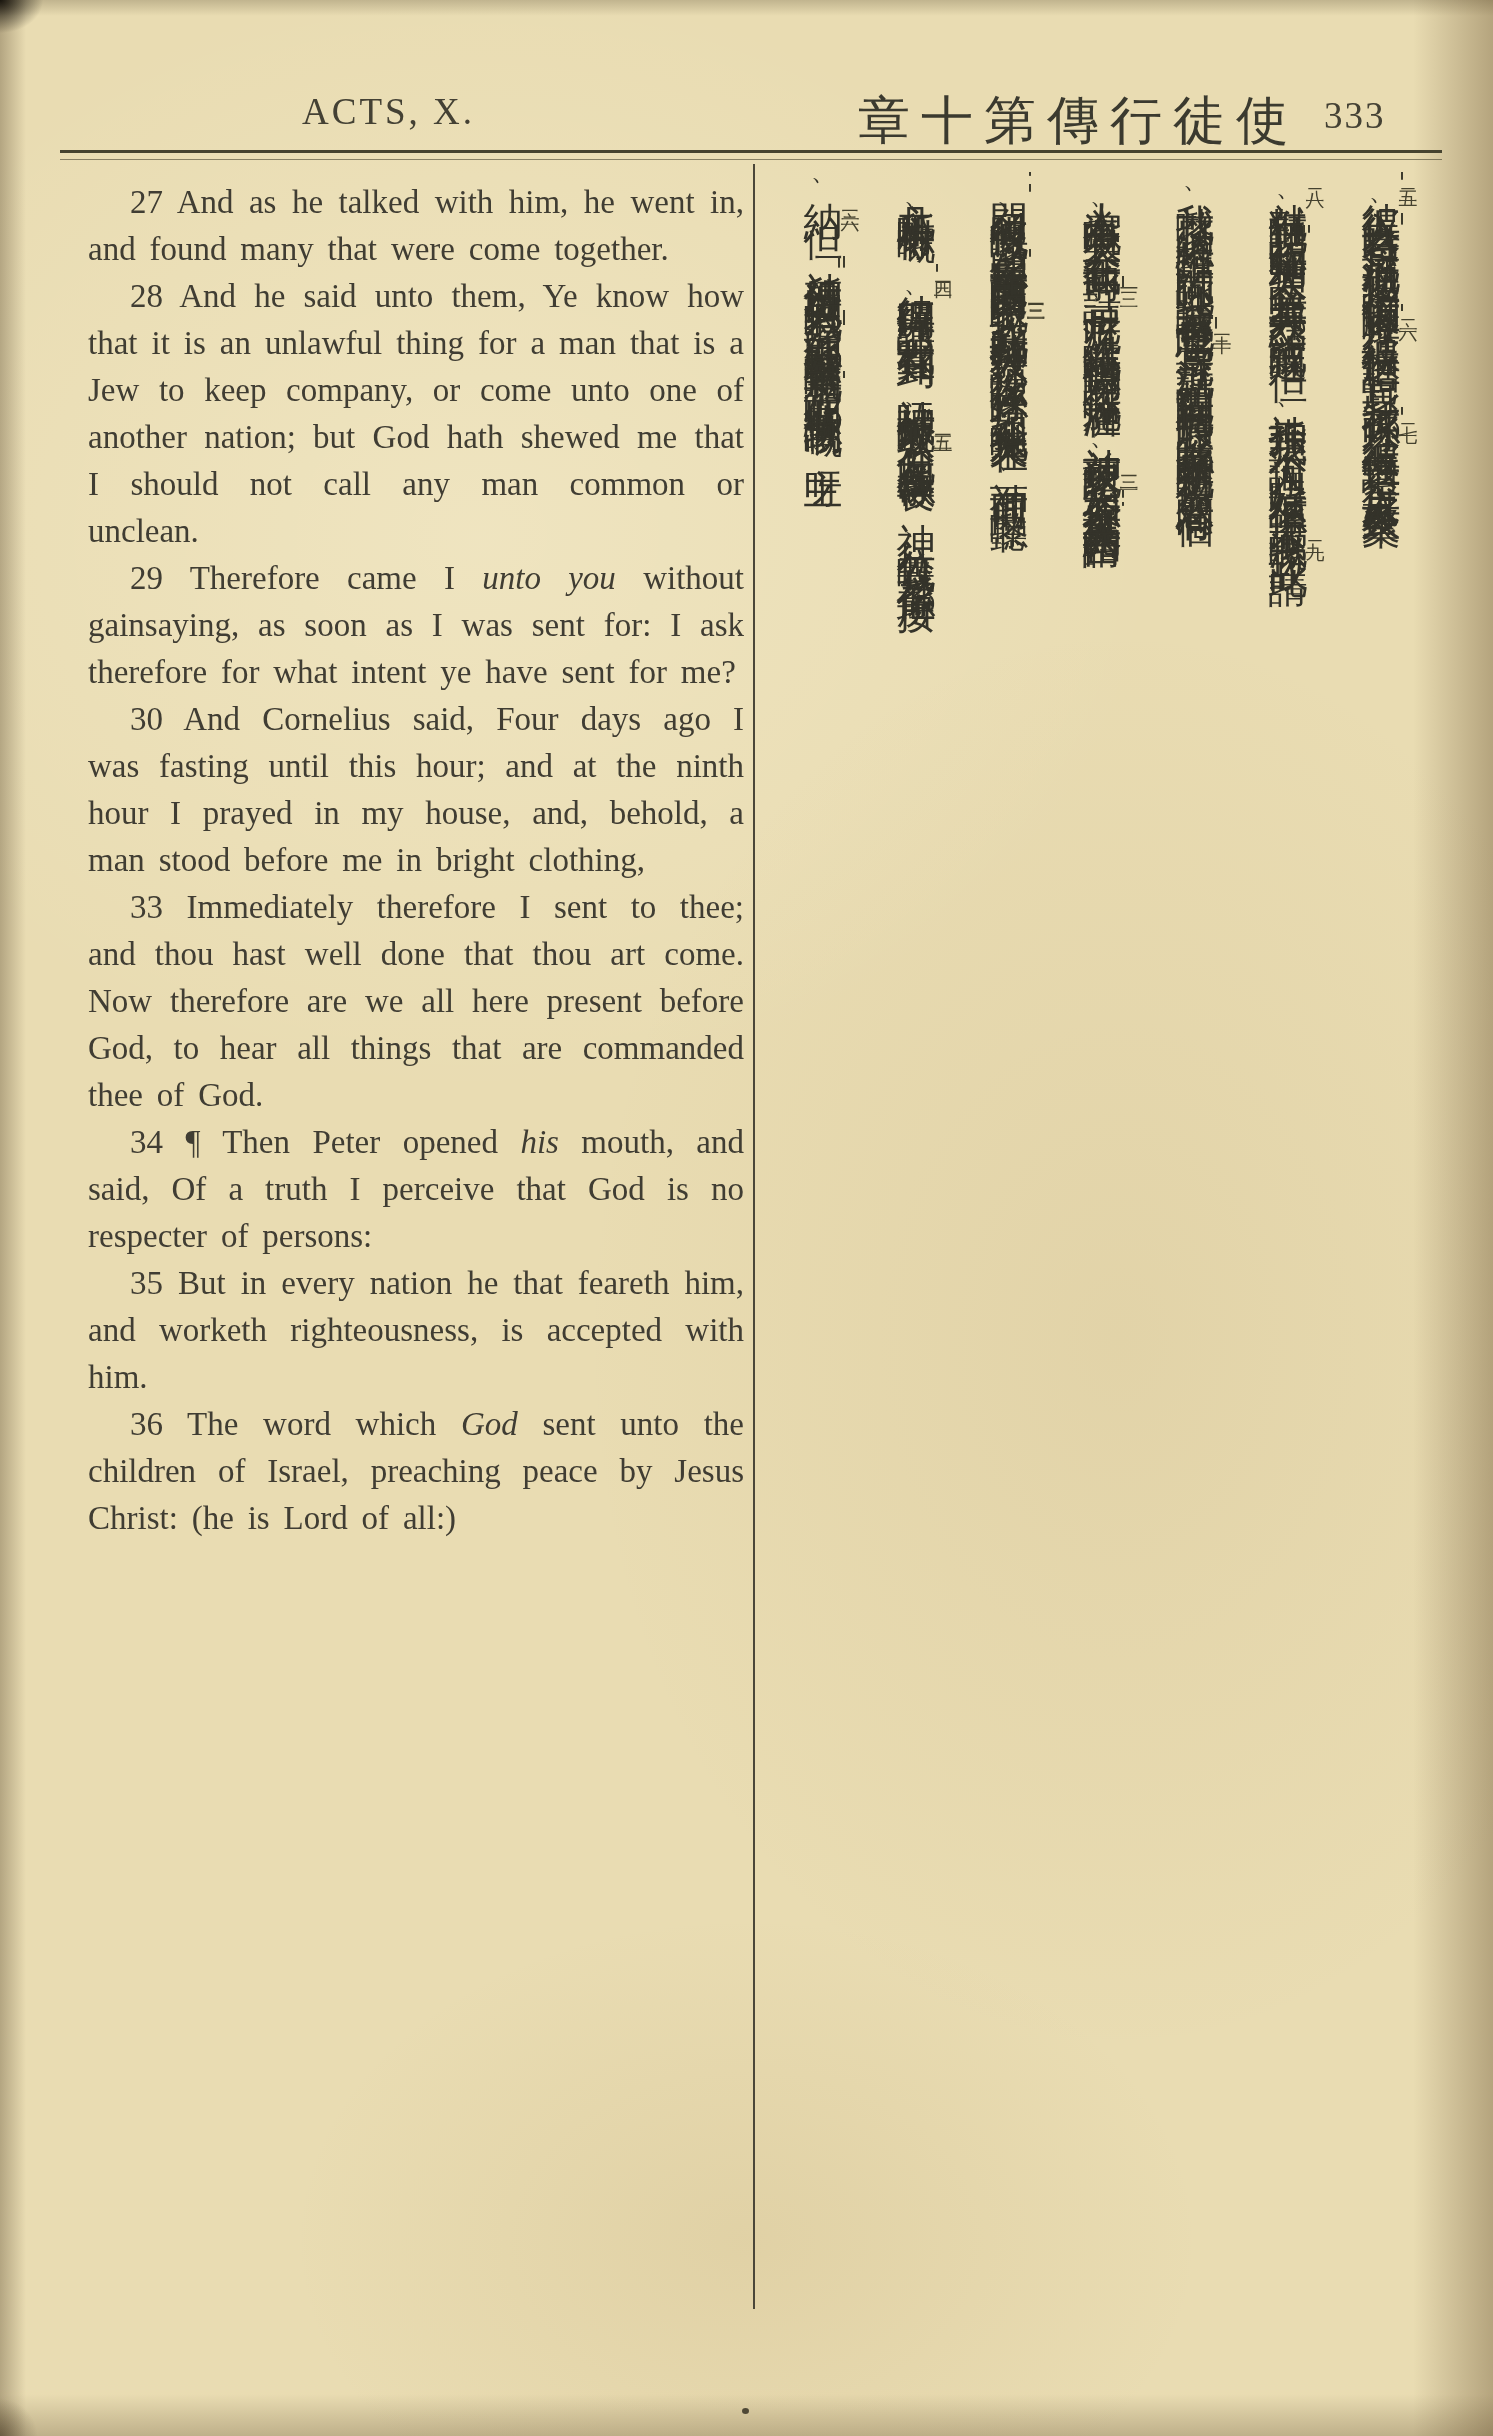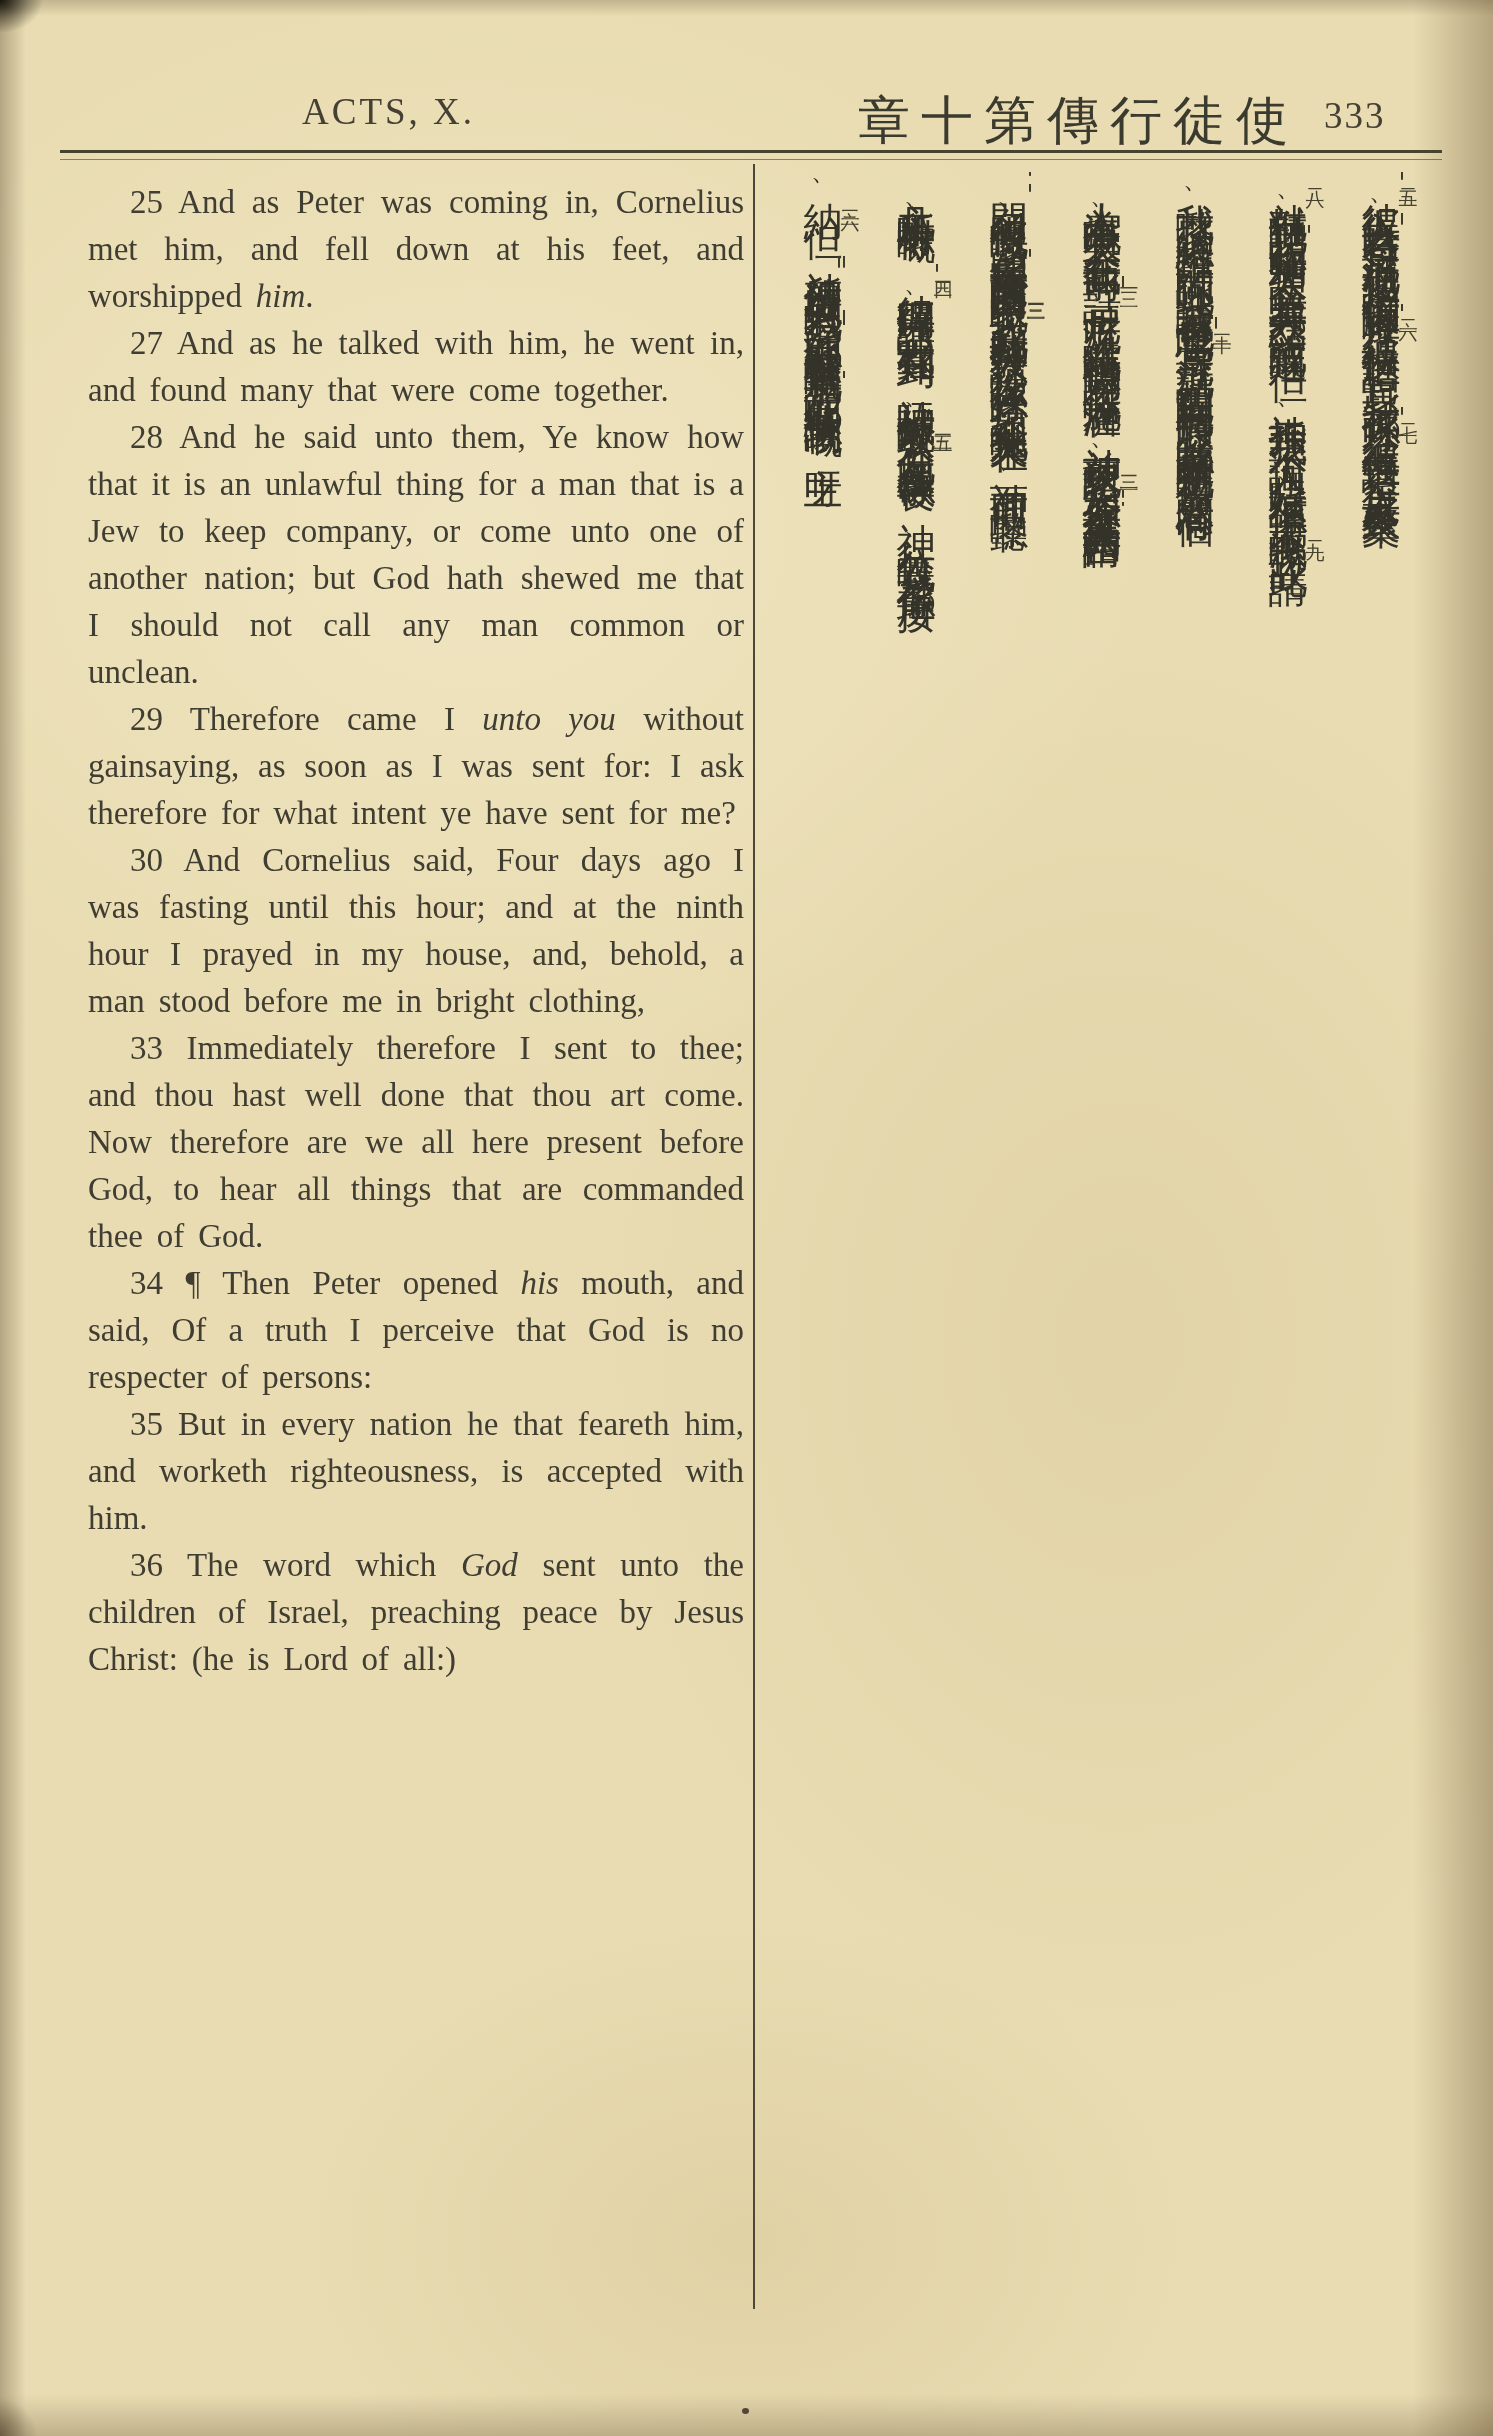--- a/index.html
+++ b/index.html
@@ -72,21 +72,20 @@
   <div class="speck"></div>
 
   <div class="hdr-left">ACTS, X.</div>
   <div class="hdr-cjk">章十第傳行徒使</div>
   <div class="hdr-num">333</div>
 
   <div class="rule"></div>
   <div class="divider"></div>
 
   <div class="en">
-      <p class="ev"><span>25 And as Peter was coming in, Cornelius met him, and fell down at his feet, and worshipped </span><i>him</i><span>.</span></p>
       <p class="ev"><span>27 And as he talked with him, he went in, and found many that were come together.</span></p>
       <p class="ev"><span>28 And he said unto them, Ye know how that it is an unlawful thing for a man that is a Jew to keep company, or come unto one of another nation; but God hath shewed me that I should not call any man common or unclean.</span></p>
       <p class="ev"><span>29 Therefore came I </span><i>unto you</i><span> without gainsaying, as soon as I was sent for: I ask therefore for what intent ye have sent for me?</span></p>
       <p class="ev"><span>30 And Cornelius said, Four days ago I was fasting until this hour; and at the ninth hour I prayed in my house, and, behold, a man stood before me in bright clothing,</span></p>
       <p class="ev"><span>33 Immediately therefore I sent to thee; and thou hast well done that thou art come. Now therefore are we all here present before God, to hear all things that are commanded thee of God.</span></p>
       <p class="ev"><span>34 ¶ Then Peter opened </span><i>his</i><span> mouth, and said, Of a truth I perceive that God is no respecter of persons:</span></p>
       <p class="ev"><span>35 But in every nation he that feareth him, and worketh righteousness, is accepted with him.</span></p>
       <p class="ev"><span>36 The word which </span><i>God</i><span> sent unto the children of Israel, preaching peace by Jesus Christ: (he is Lord of all:)</span></p>
     </div>
   <div class="cn">

